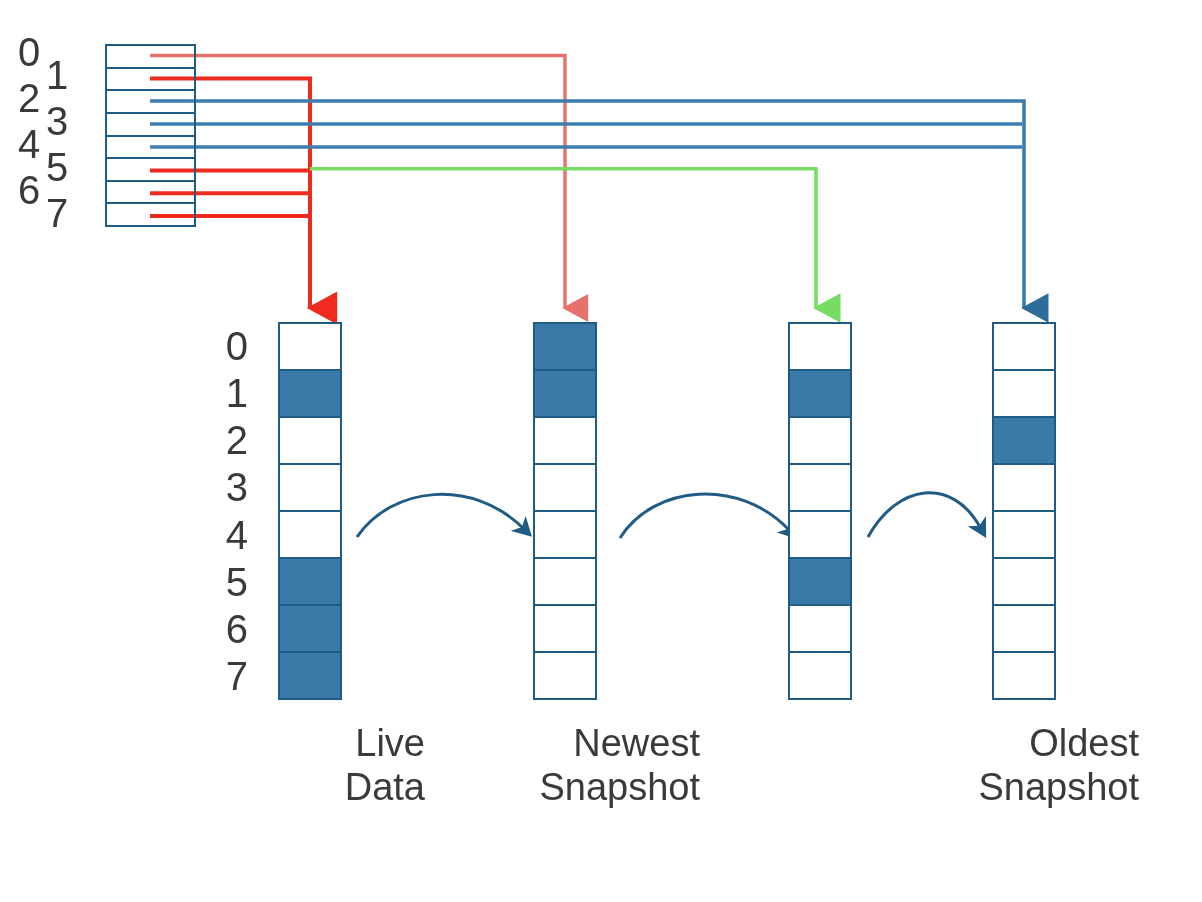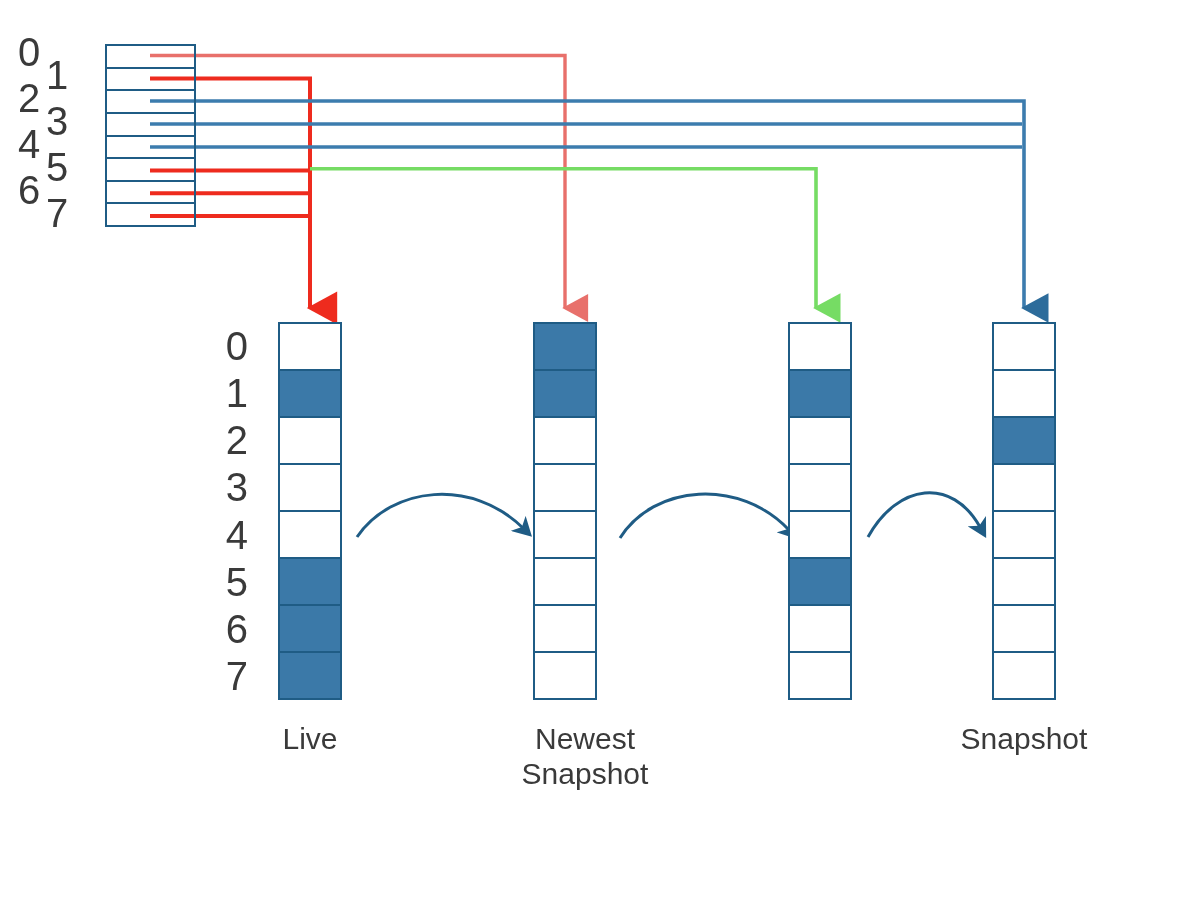--- a/index.html
+++ b/index.html
@@ -96,22 +96,22 @@
     line-height: 1;
     color: #3a3a3a;
     box-sizing: border-box;
   }
 
   
   .caption {
     position: absolute;
     top: 722px;
     width: 230px;
-    text-align: center;
-    font-size: 30px;
+    text-align: right;
+    font-size: 38px;
     line-height: 1.15;
     color: #3a3a3a;
   }
   .caption .cap-line { display: block; }
 </style>
 </head>
 <body>
 
 <div id="stage">
 
@@ -220,26 +220,28 @@
       <div class="cell filled"></div>
       <div class="cell"></div>
       <div class="cell"></div>
       <div class="cell"></div>
       <div class="cell"></div>
       <div class="cell"></div>
     </div>
 
   <div class="caption" style="left:195px;">
     <span class="cap-line">Live</span>
+    <span class="cap-line">Data</span>
   </div>
   <div class="caption" style="left:470px;">
     <span class="cap-line">Newest</span>
     <span class="cap-line">Snapshot</span>
   </div>
   <div class="caption" style="left:705px;">
     <span class="cap-line"></span>
     <span class="cap-line"></span>
   </div>
   <div class="caption" style="left:909px;">
+    <span class="cap-line">Oldest</span>
     <span class="cap-line">Snapshot</span>
   </div>
 
 </div>
 
 </body></html>

